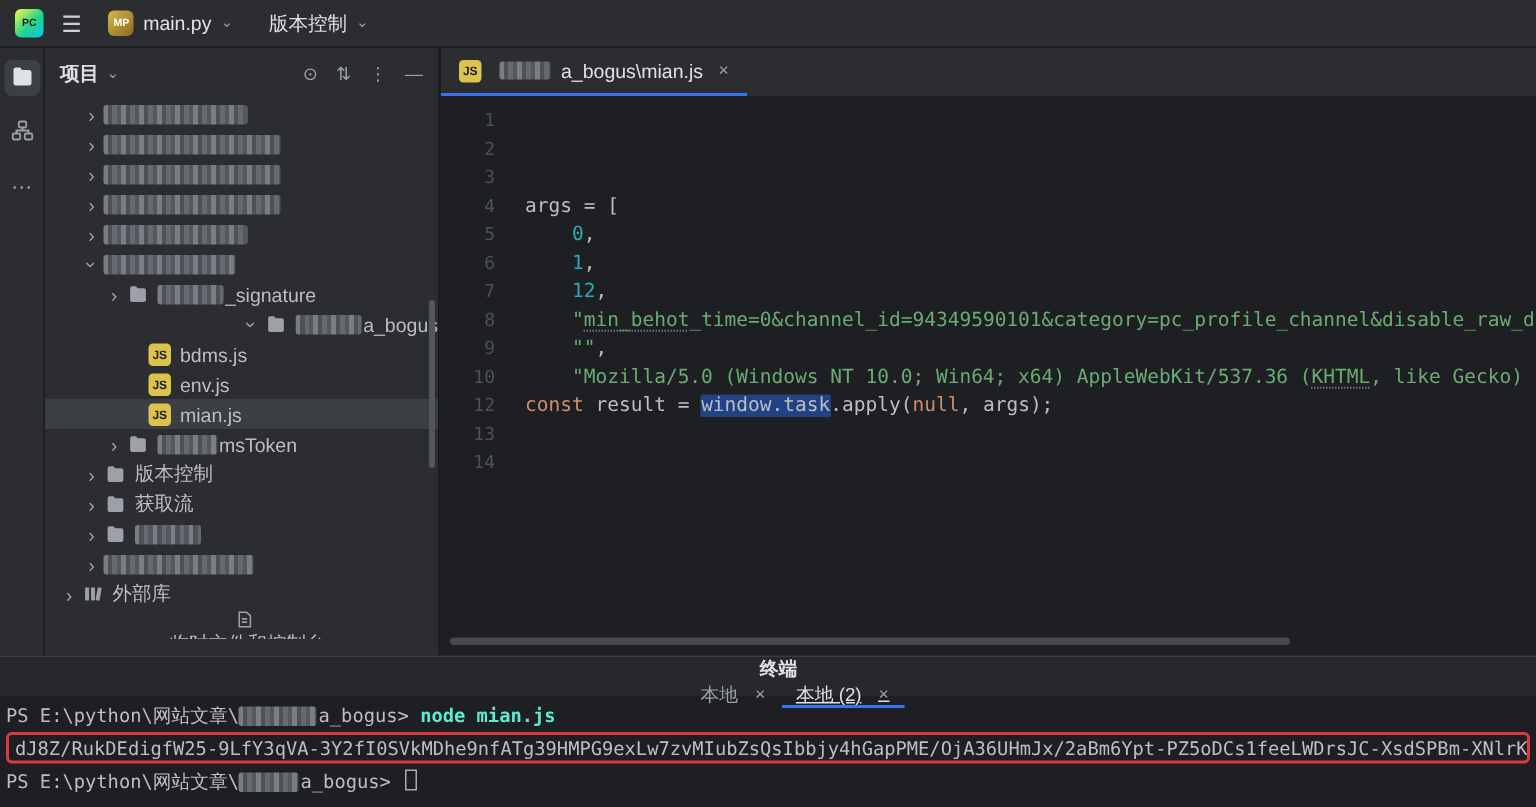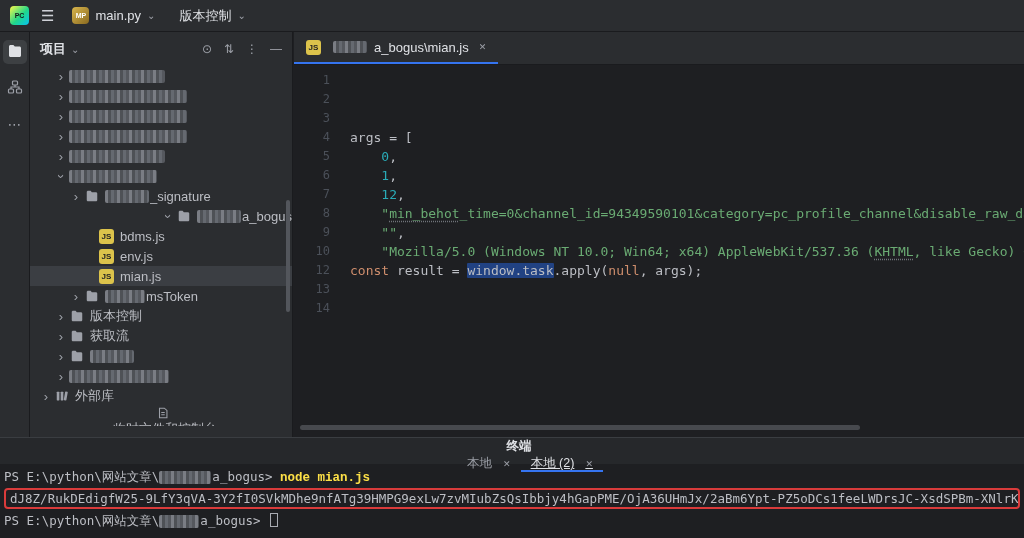--- a/index.html
+++ b/index.html
@@ -58,21 +58,21 @@
 
 
 .terminal{position:absolute;left:0;top:437px;width:1024px;height:101px;background:#1e1f22;border-top:1px solid #3a3d41;}
 .ttabs{height:26px;display:flex;align-items:center;padding-left:36px;background:#26282b;flex-direction:column;}
 .ttitle{color:#dfe1e5;font-weight:600;margin-right:22px;font-size:12.5px;}
 .ttabwrap{display:flex;align-items:flex-start;height:100%;}
 .ttab{display:flex;align-items:center;gap:7px;padding:0 10px;color:#9da0a8;font-size:12.5px;}
 .ttab.active{color:#dfe1e5;box-shadow:inset 0 -2px 0 #3574f0;text-decoration:underline;}
 .tout{padding:4px 4px 0 4px;font-family:"DejaVu Sans Mono","Liberation Mono",monospace;font-size:12.5px;line-height:18px;color:#bcbec4;white-space:pre;overflow:hidden;}
 .tline{height:18px;overflow:hidden;}
-.cmd{color:#fde047;font-weight:700;font-family:Liberation Mono, monospace;}
+.cmd{color:#5eead4;font-weight:700;}
 .redbox{border:2px solid #d93b3b;border-radius:4px;margin:2px 0 3px 0;padding:0 4px;height:21px;line-height:17px;overflow:hidden;white-space:pre;}
 .cursor{display:inline-block;width:8px;height:14px;border:1px solid #a8abb2;vertical-align:-2px;margin-left:2px;}
 </style>
 </head>
 <body>
 
 <div class="app">
 
   <div class="titlebar">
     <div class="logo">PC</div>

